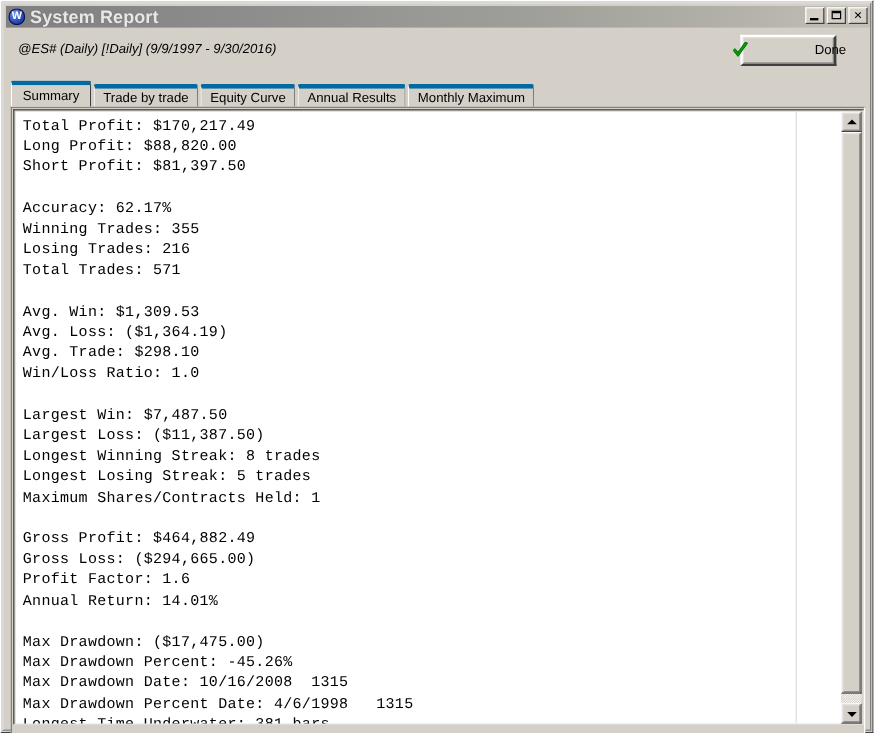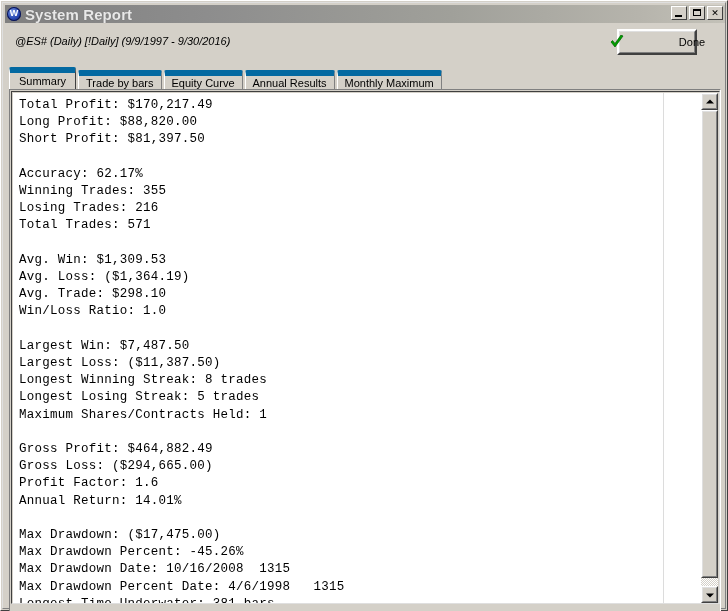--- a/index.html
+++ b/index.html
@@ -208,21 +208,21 @@
     width: 712px;
     height: 22px;
     display: flex;
     align-items: flex-end;
     box-sizing: border-box;
   }
   .tab {
     height: 19px;
     padding: 0 7px;
     background: #d4d0c8;
-    border-top: 6px solid #0369a1;
+    border-top: 4px solid #0369a1;
     border-left: 1px solid #ffffff;
     border-right: 1px solid #808080;
     box-sizing: border-box;
     font-size: 11px;
     color: #000;
     font-family: "Liberation Sans", sans-serif;
     display: flex; align-items: center;
     white-space: nowrap;
     margin-right: 2px;
     border-top-left-radius: 2px;
@@ -402,21 +402,21 @@
           </span>
           <span class="btn-label lbl">Done</span>
         </div>
       </div>
 
       <div class="tabstrip">
         <div class="tab active">
           <span>Summary</span>
         </div>
         <div class="tab">
-          <span>Trade by bars</span>
+          <span>Trade by trade</span>
         </div>
         <div class="tab">
           <span>Equity Curve</span>
         </div>
         <div class="tab">
           <span>Annual Results</span>
         </div>
         <div class="tab">
           <span>Monthly Maximum</span>
         </div>

